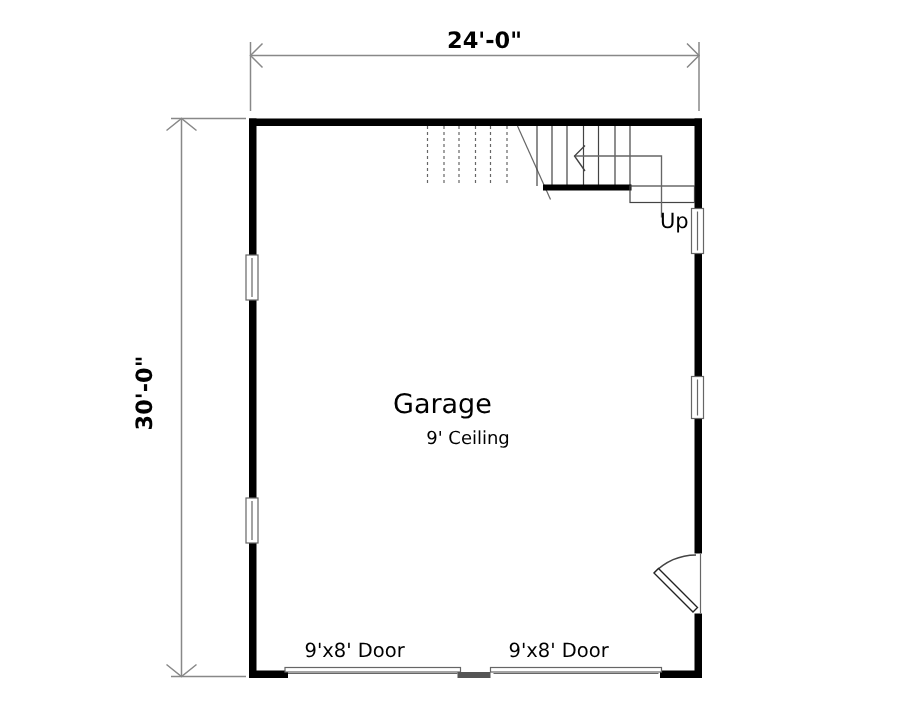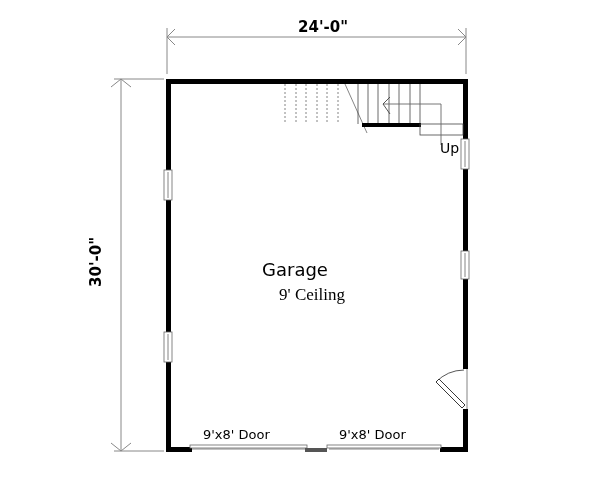--- a/index.html
+++ b/index.html
@@ -2,21 +2,21 @@
 <html><head>
 <meta charset="utf-8">
 <style>
   html, body { margin: 0; padding: 0; background: #ffffff; }
   body { width: 600px; height: 480px; position: relative; overflow: hidden; font-family: "DejaVu Sans", sans-serif; }
   svg { position: absolute; left: 0; top: 0; }
   .lbl { position: absolute; color: #000; white-space: nowrap; }
   .dim-top { left: 278px; top: 18px; font-size: 15px; font-weight: bold; width: 90px; text-align: center; }
   .dim-left { left: 96px; top: 262px; font-size: 15px; font-weight: bold; transform: translate(-50%, -50%) rotate(-90deg); transform-origin: center; }
   .room-name { left: 262px; top: 259px; font-size: 18px; width: 100px; text-align: left; }
-  .room-sub { left: 262px; top: 285px; font-size: 17px; width: 100px; text-align: center; font-family: Liberation Serif, serif; }
+  .room-sub { left: 262px; top: 285px; font-size: 12px; width: 100px; text-align: center; }
   .up { left: 428px; top: 140px; font-size: 14px; margin-left: 12px; }
   .door1 { left: 203px; top: 427px; font-size: 13px; }
   .door2 { left: 339px; top: 427px; font-size: 13px; }
 </style>
 </head>
 <body>
 
 <svg width="600" height="480" viewBox="0 0 600 480">
 
   <g stroke="#888" stroke-width="1" fill="none">

